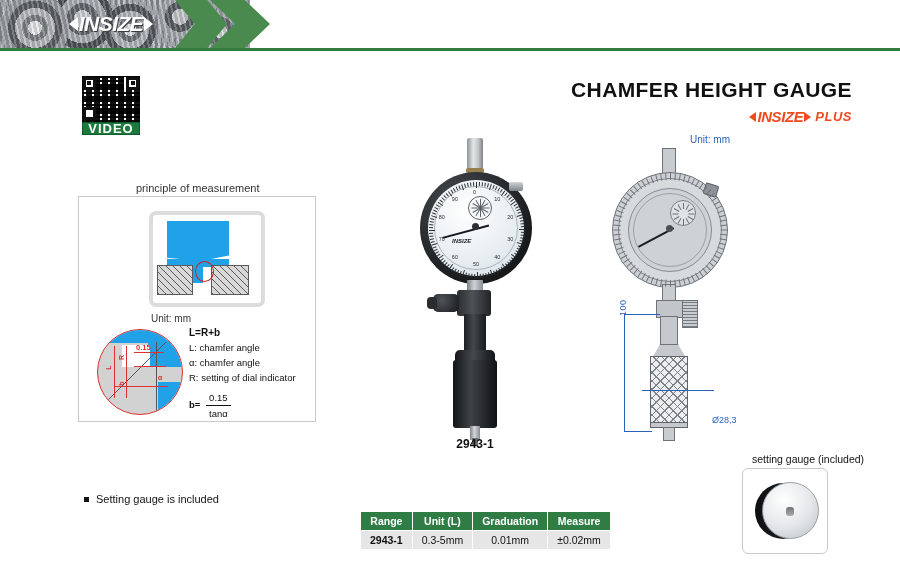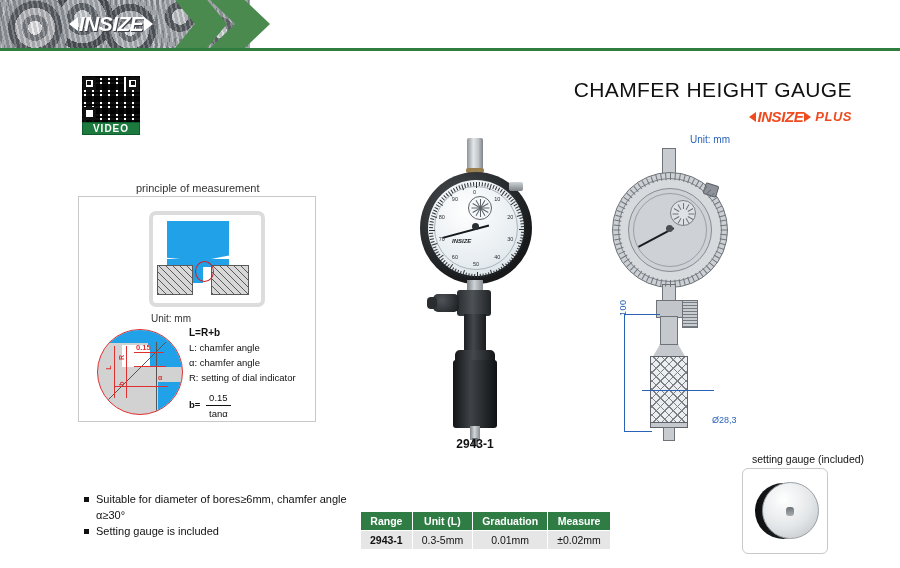--- a/index.html
+++ b/index.html
@@ -50,26 +50,26 @@
        repeating-linear-gradient(90deg,transparent 0 6px,#111 6px 8px),
        repeating-linear-gradient(0deg,transparent 0 10px,#111 10px 12px);
      background-blend-mode:multiply,multiply,multiply,normal;
      position:relative;}
   #qr-code:before,#qr-code:after{content:"";position:absolute;width:13px;height:13px;
      background:#fff;border:3px solid #111;box-sizing:border-box;}
   #qr-code:before{left:1px;top:1px;box-shadow:41px 0 0 -0px #fff, 41px 0 0 0 #fff;}
   #qr-code:after{left:1px;top:31px;}
   .qr-eye3{position:absolute;right:1px;top:1px;width:13px;height:13px;background:#fff;border:3px solid #111;box-sizing:border-box;}
   .qr-eye-dot{position:absolute;width:4px;height:4px;background:#111;}
-  #video-tag{width:58px;height:13px;background:#1c7a3e;color:#fff;font-size:10px;font-weight:bold;
+  #video-tag{width:58px;height:13px;background:#1c7a3e;color:#fff;font-size:13px;font-weight:bold;
      letter-spacing:1px;display:flex;align-items:center;justify-content:center;border:1px solid #0e5b2b;box-sizing:border-box;}
 
   
   #title-block{position:absolute;right:48px;top:78px;text-align:right;}
-  #product-title{font-size:21px;font-weight:normal;letter-spacing:.4px;color:#111;}
+  #product-title{font-size:21px;font-weight:bold;letter-spacing:.4px;color:#111;}
   #plus-logo{margin-top:6px;display:flex;align-items:center;justify-content:flex-end;}
   .plus-word{font-style:italic;font-weight:bold;font-size:15px;color:#ef4b1f;letter-spacing:-.4px;}
   .plus-txt{font-style:italic;font-weight:bold;font-size:13px;color:#ef4b1f;margin-left:4px;letter-spacing:.5px;}
   .arw-lo{border-top:5px solid transparent;border-bottom:5px solid transparent;border-right:7px solid #ef4b1f;margin-right:1px;}
   .arw-ro{border-top:5px solid transparent;border-bottom:5px solid transparent;border-left:7px solid #ef4b1f;margin-left:1px;}
   #unit-label{position:absolute;left:690px;top:134px;font-size:10px;color:#2a62b8;}
 
   
   #principle-title{position:absolute;left:136px;top:182px;font-size:11px;color:#333;}
   #principle-panel{position:absolute;left:78px;top:196px;width:236px;height:224px;
@@ -867,21 +867,20 @@
     <div class="td-knurl" style="left: 70px; top: 25px; transform: rotate(350deg);">
       <i></i>
     </div>
     <div class="td-knurl" style="left: 70px; top: 25px; transform: rotate(355deg);">
       <i></i>
     </div>
   </div>
 
 <div id="bullets">
   <ul>
-    <li>Suitable for diameter of bores≥6mm, chamfer angle α≥30°</li>
     <li>Setting gauge is included</li>
   </ul>
 </div>
 
 <table id="spec-table">
   <thead>
     <tr>
       <th>Range</th>
       <th>Unit (L)</th>
       <th>Graduation</th>

